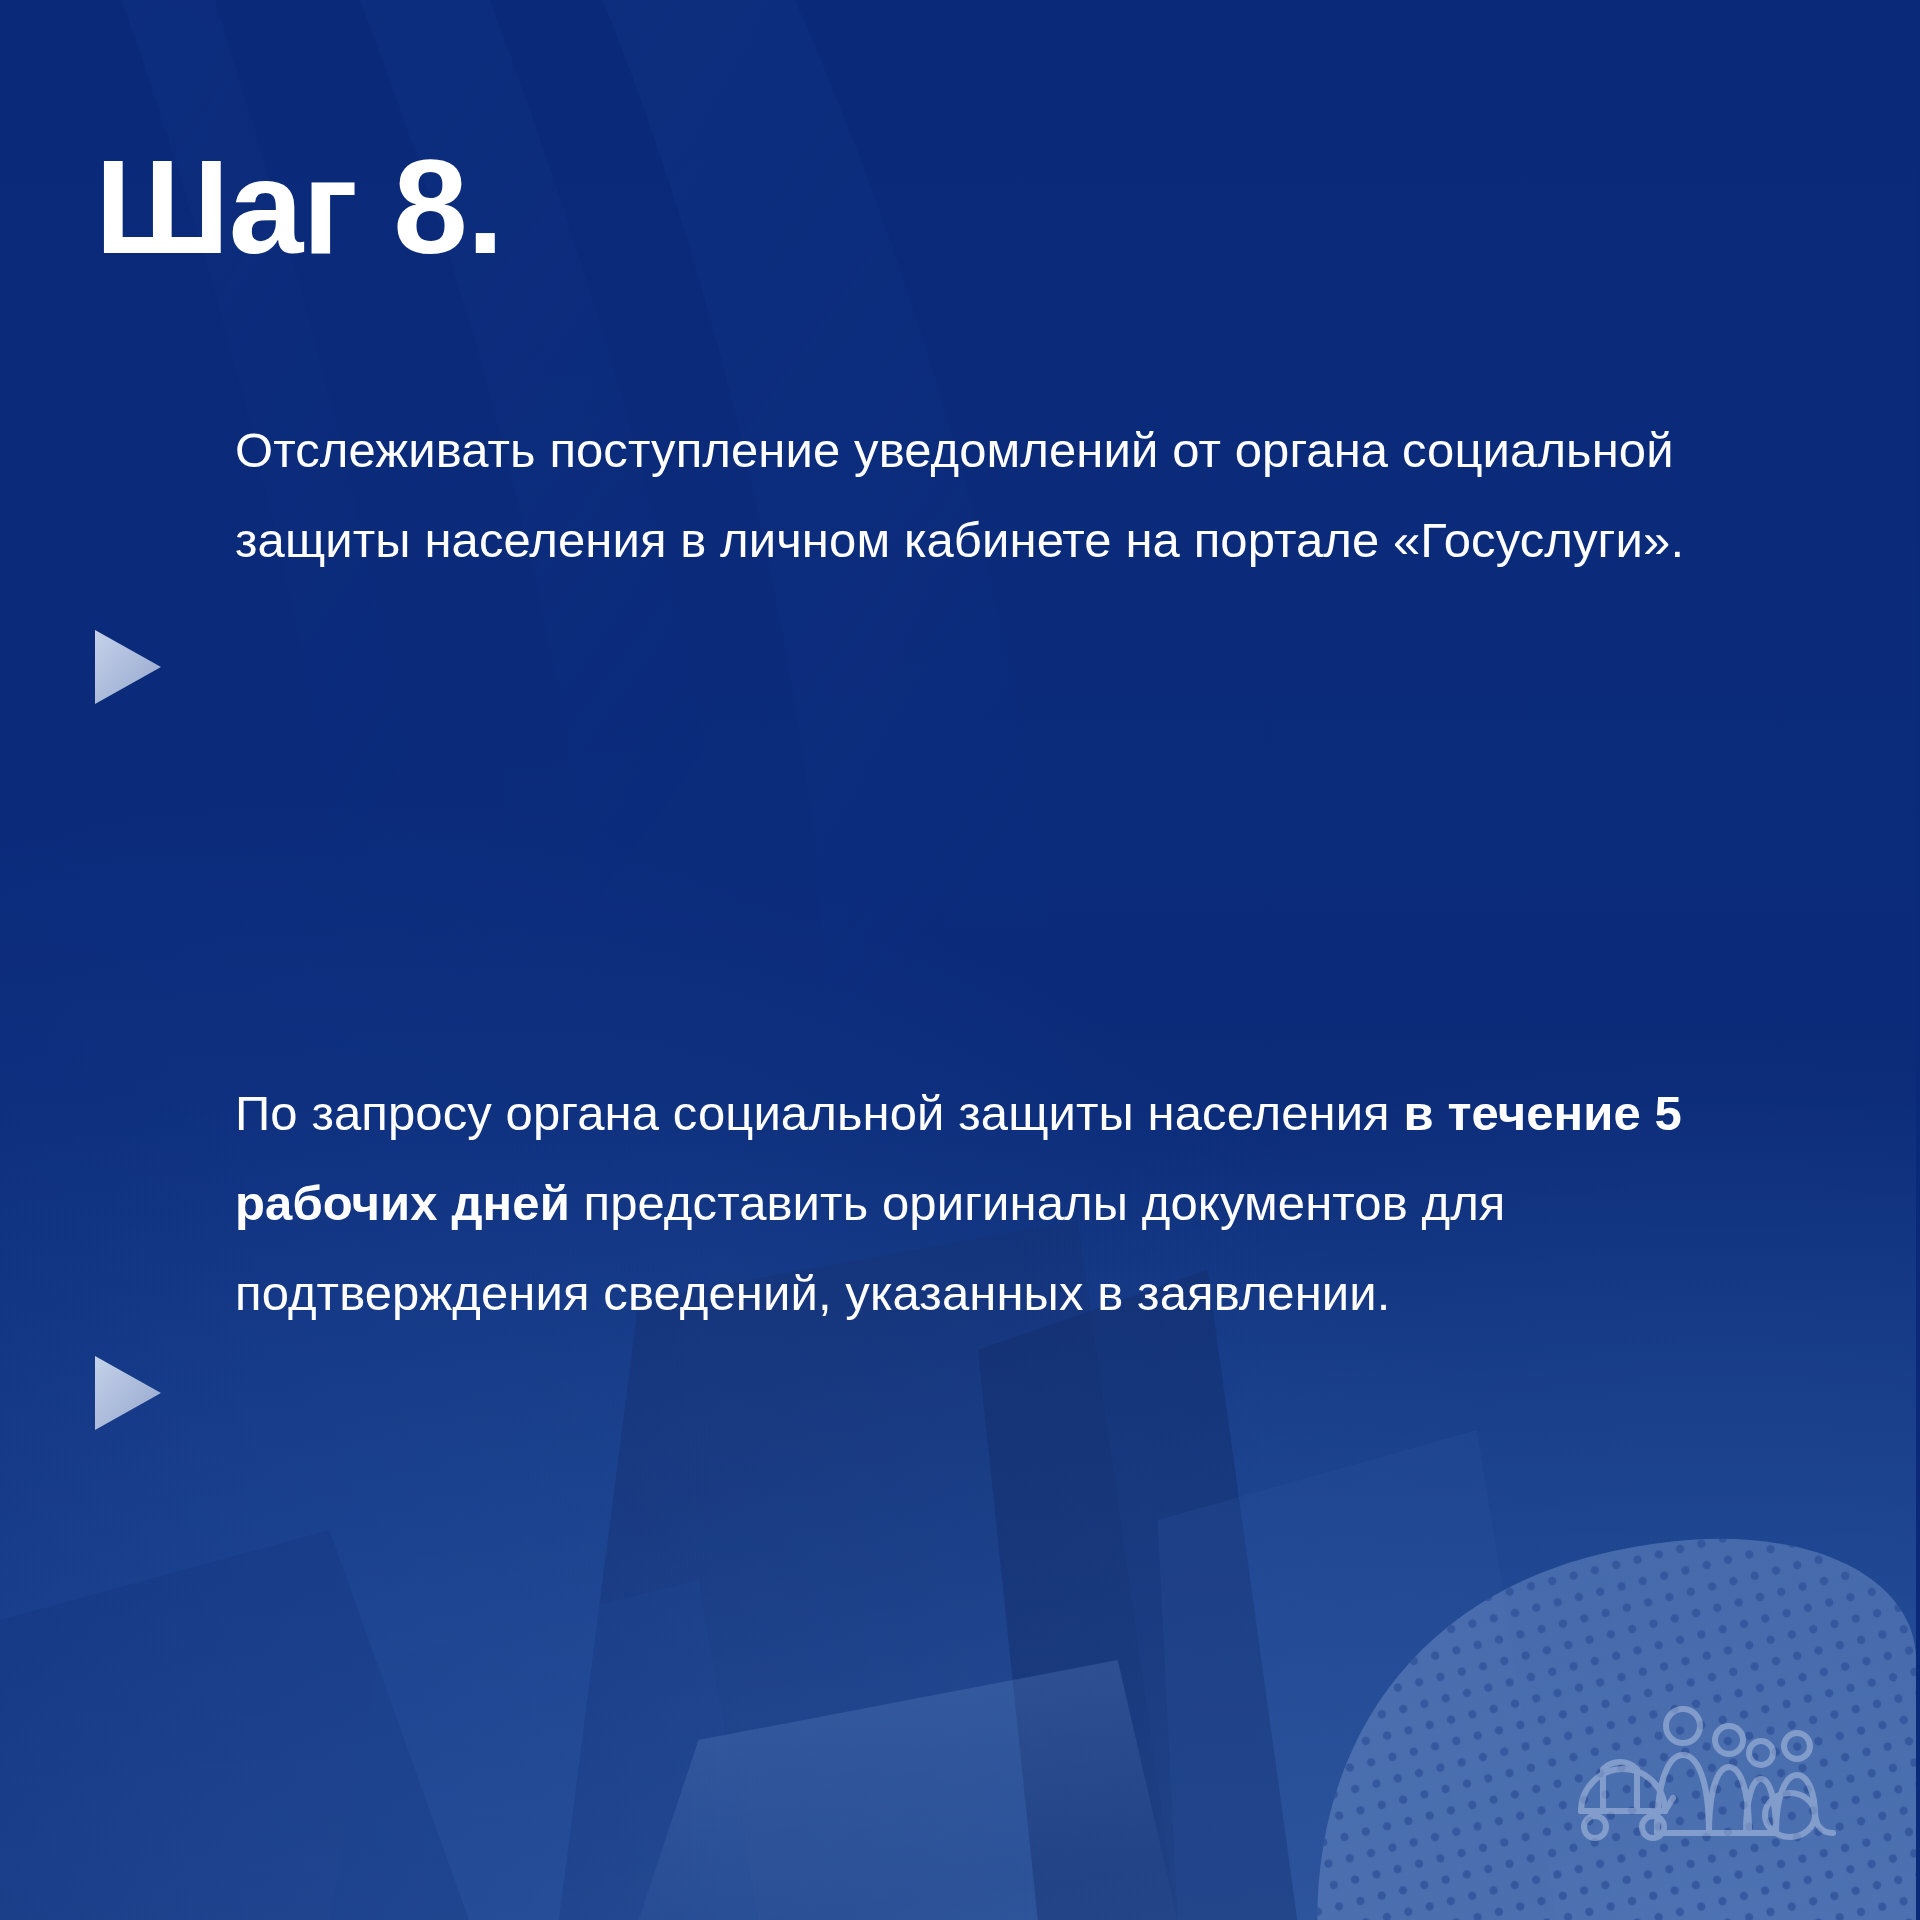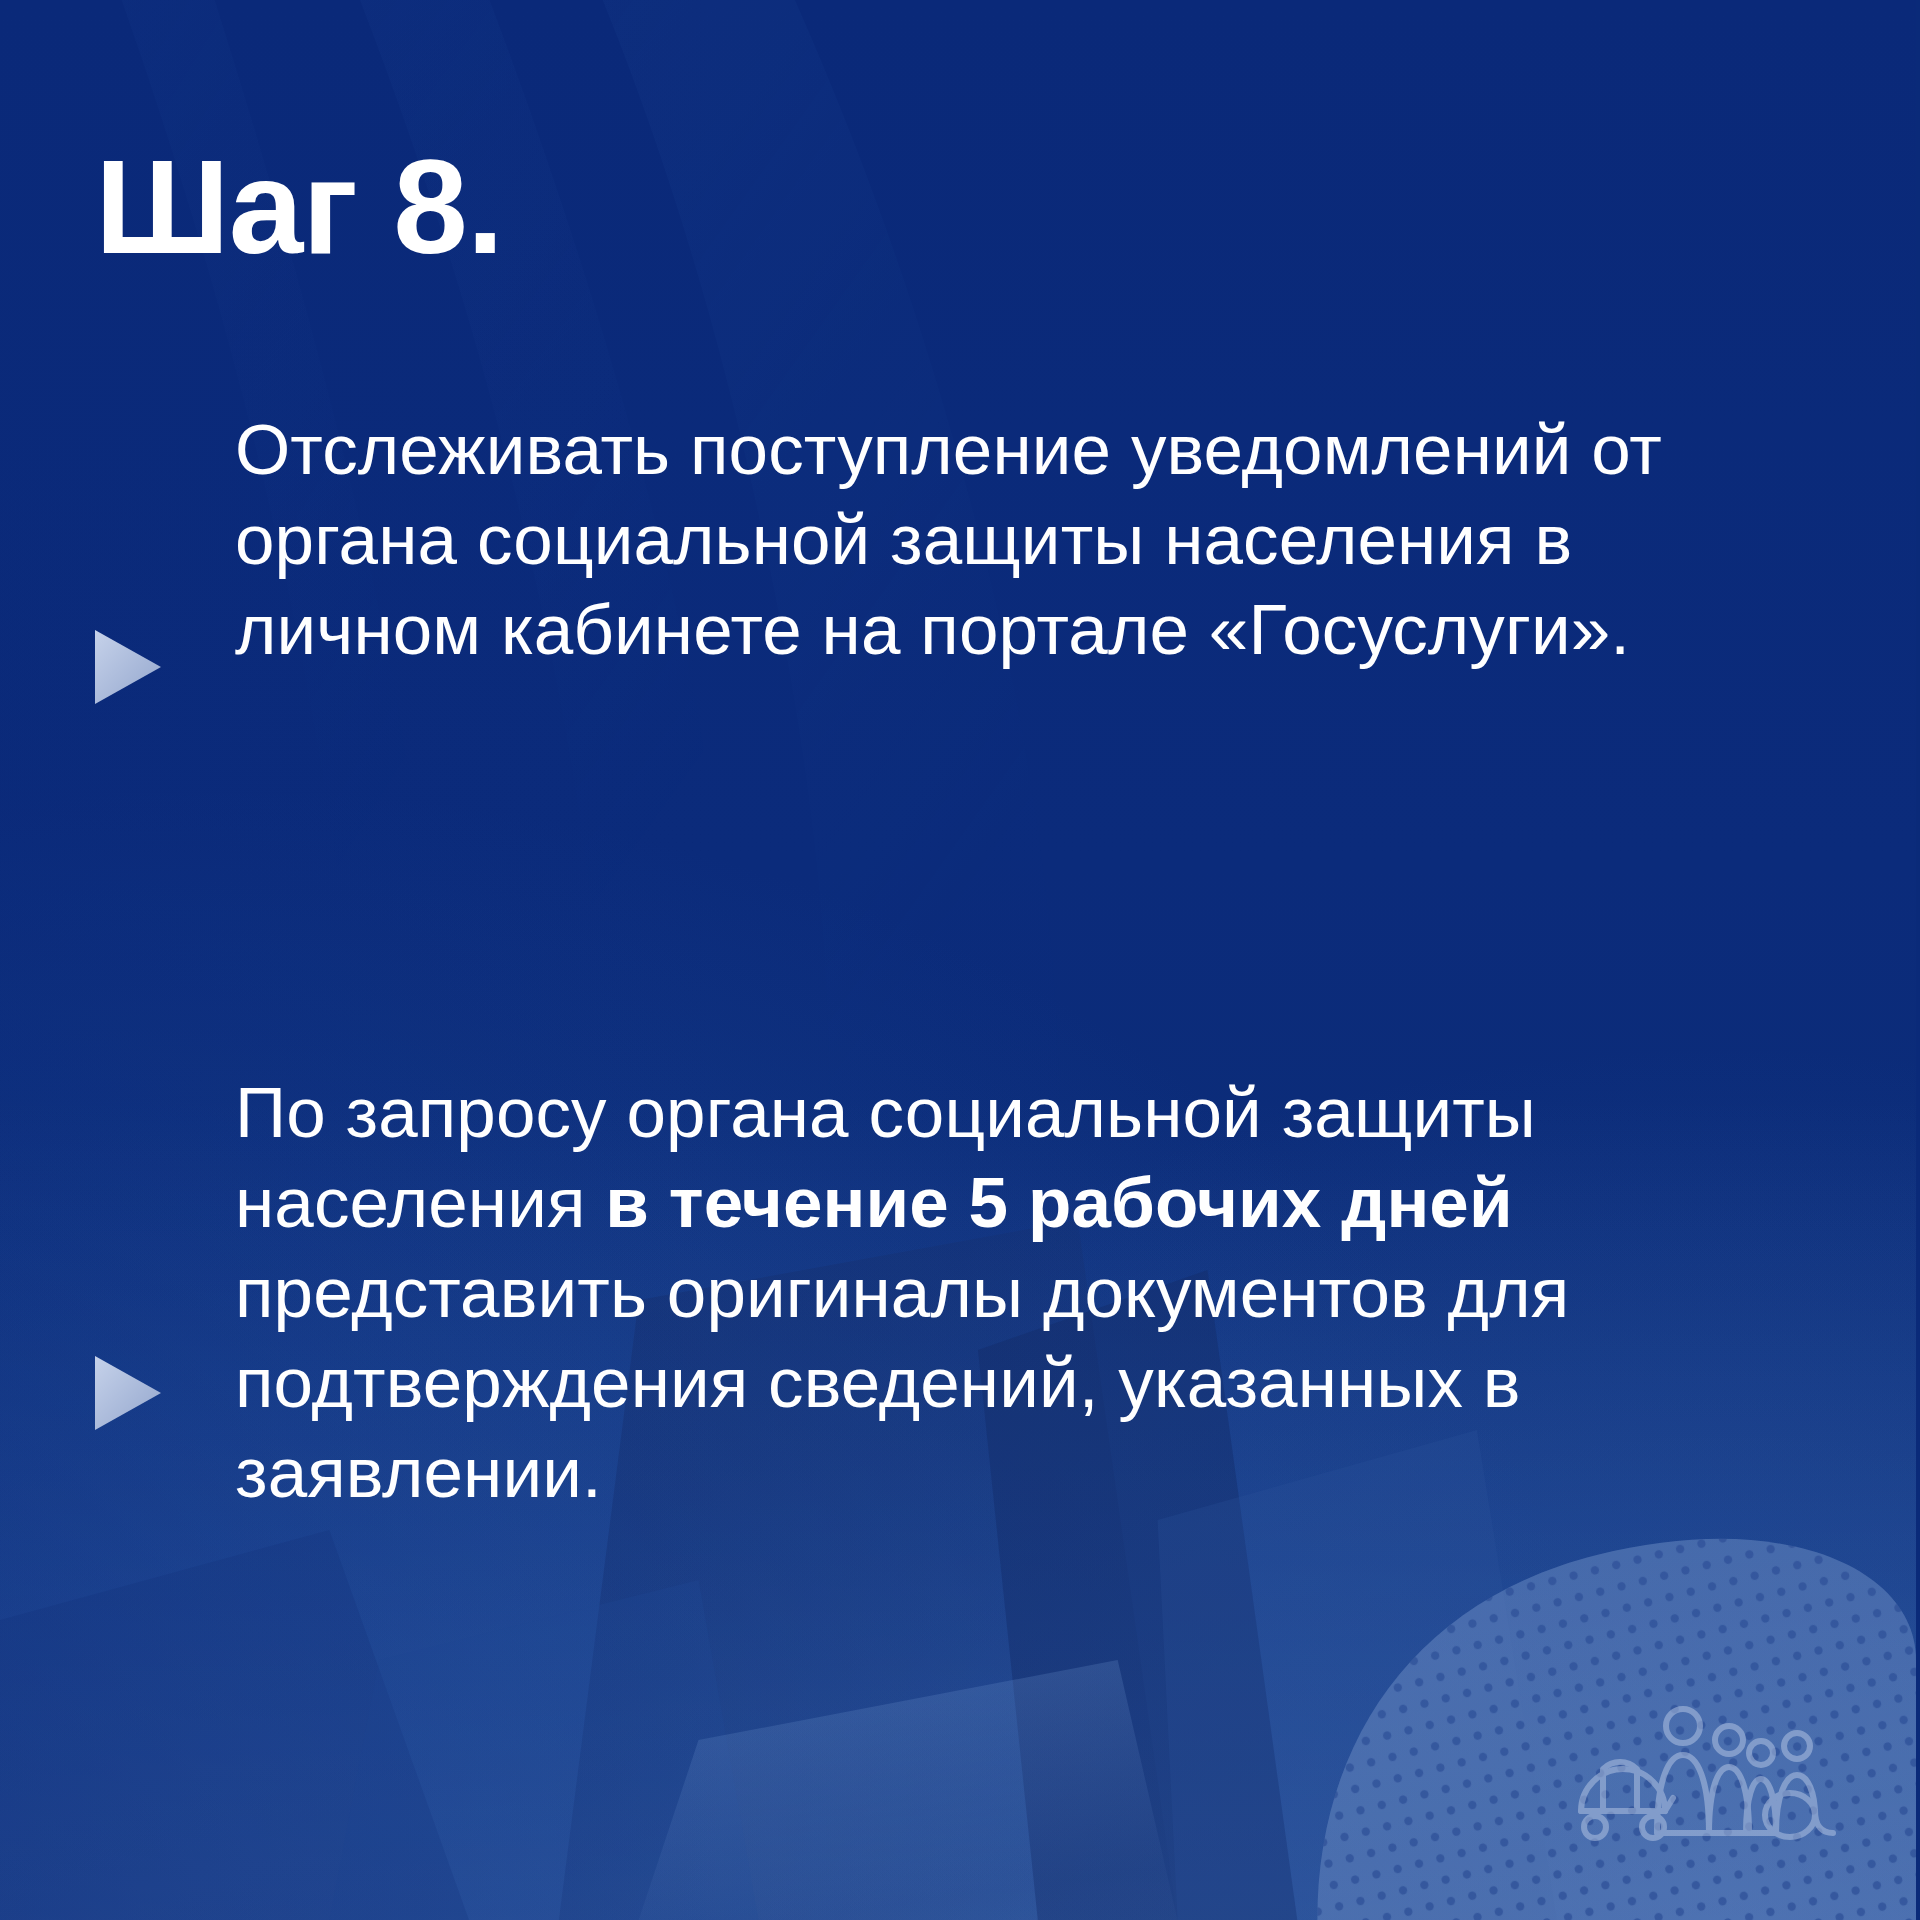--- a/index.html
+++ b/index.html
@@ -95,21 +95,21 @@
     height: 74px;
   }
   .bullet-block.first .bullet-marker { top: 225px; }
   .bullet-block.second .bullet-marker { top: 288px; }
 
   .bullet-marker svg { display: block; width: 100%; height: 100%; }
 
   .bullet-text {
     margin-left: 140px;
     color: #ffffff;
-    font-size: 71px;
+    font-size: 49px;
     line-height: 90px;
     font-weight: 400;
     letter-spacing: 0.1px;
     max-width: 1490px;
   }
   .bullet-text b {
     font-weight: 700;
   }
 
   

